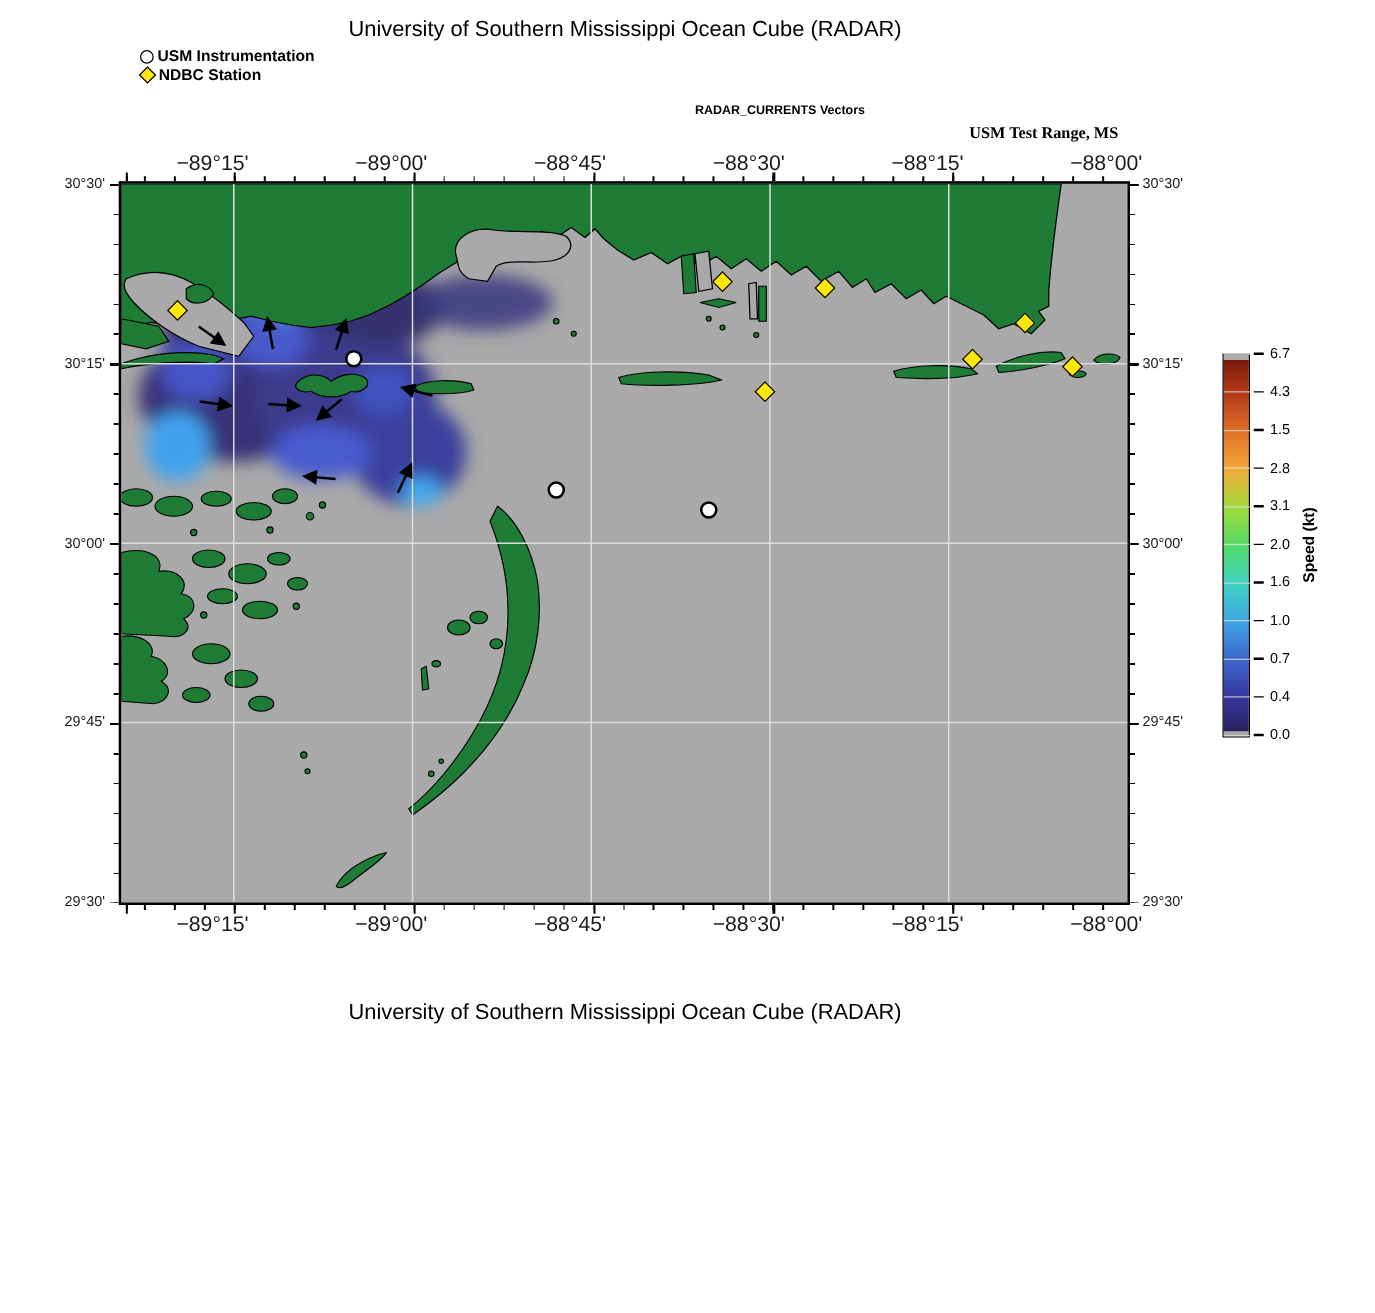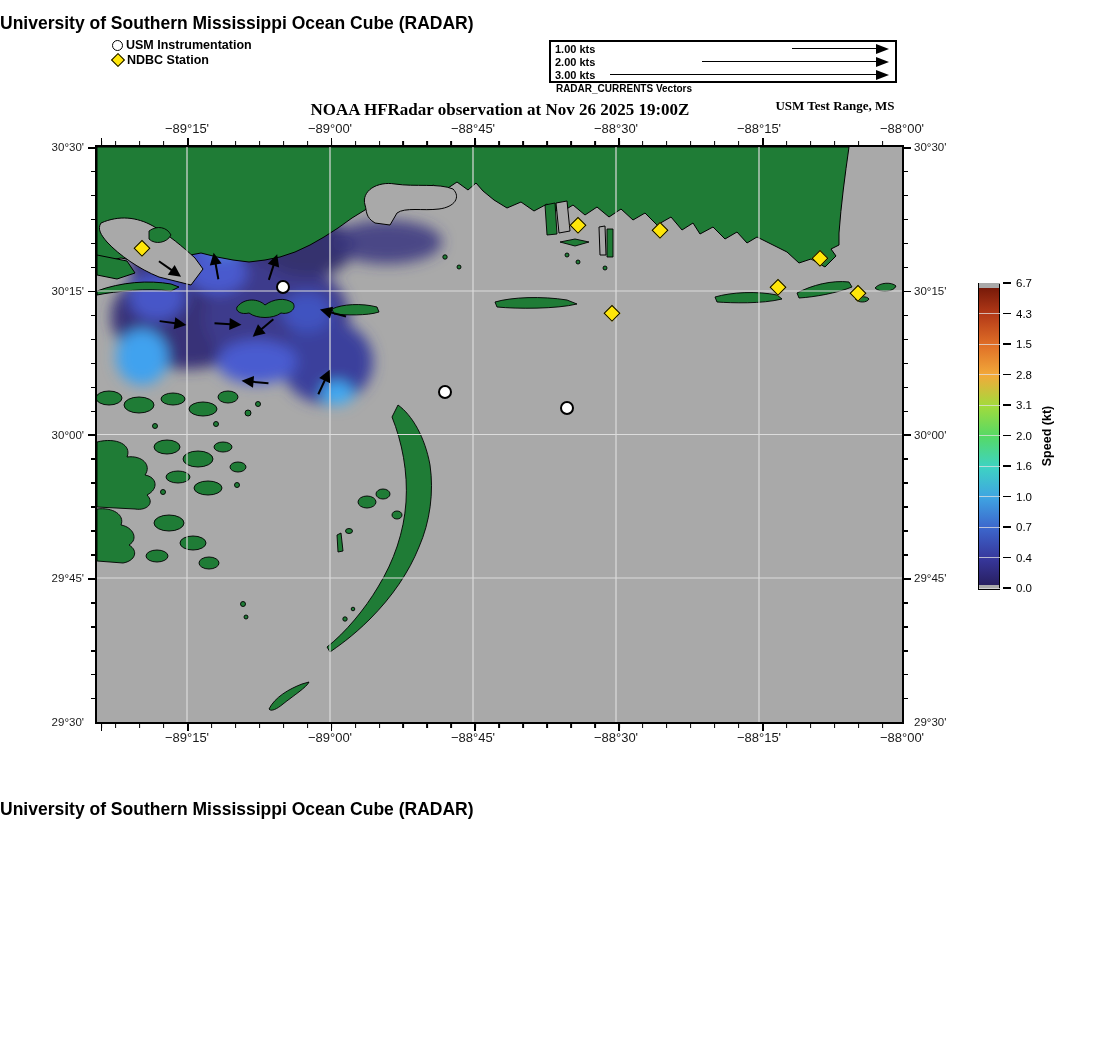--- a/index.html
+++ b/index.html
@@ -1,21 +1,21 @@
 <!DOCTYPE html>
 <html style="--land: #1f7c36; --water: #a9a9a9; --ndbc: #ffe609; --grid: #dcdcdc;"><head>
 <meta charset="utf-8">
 <style>
   html,body{margin:0;padding:0;background:#fff;}
   #stage{position:relative;width:1100px;height:1050px;background:#fff;overflow:hidden;
          font-family:"Liberation Sans",sans-serif;color:#000;}
   .abs{position:absolute;}
 
   
-  .title-band{left:0;width:1000px;font-weight:bold;font-size:17.5px;}
+  .title-band{left:0;width:1000px;text-align:center;font-weight:normal;font-size:17.5px;}
   #title-top{top:13px;}
   #title-bottom{top:799px;}
   #subtitle{top:100px;left:0;width:1000px;text-align:center;
             font-family:"Liberation Serif",serif;font-weight:bold;font-size:17px;}
   #range-label{top:98px;left:760px;width:150px;text-align:center;
                font-family:"Liberation Serif",serif;font-weight:bold;font-size:13px;}
 
   
   #legend{top:38px;left:112px;}
   .lg-row{display:flex;align-items:center;height:14px;margin-bottom:1px;}
@@ -43,21 +43,21 @@
   #ticks-top-minor {top:141px;height:4px;background:repeating-linear-gradient(to right,#000 0 1.4px,transparent 1.4px 23.958px);background-position-x:18.1px;}
   #ticks-top-major {top:138px;height:7px;background:repeating-linear-gradient(to right,#000 0 1.7px,transparent 1.7px 143.75px);background-position-x:90px;}
   #ticks-bot-minor {top:724px;height:4px;background:repeating-linear-gradient(to right,#000 0 1.4px,transparent 1.4px 23.958px);background-position-x:18.1px;}
   #ticks-bot-major {top:724px;height:7px;background:repeating-linear-gradient(to right,#000 0 1.7px,transparent 1.7px 143.75px);background-position-x:90px;}
   #ticks-left-minor {left:91px;width:4px;background:repeating-linear-gradient(to bottom,#000 0 1.4px,transparent 1.4px 23.958px);}
   #ticks-left-major {left:88px;width:7px;background:repeating-linear-gradient(to bottom,#000 0 1.7px,transparent 1.7px 143.75px);}
   #ticks-right-minor{left:904px;width:4px;background:repeating-linear-gradient(to bottom,#000 0 1.4px,transparent 1.4px 23.958px);}
   #ticks-right-major{left:904px;width:7px;background:repeating-linear-gradient(to bottom,#000 0 1.7px,transparent 1.7px 143.75px);}
 
   
-  .xlab-band{left:97px;width:805px;height:14px;font-size:13px;color:#1a1a1a;}
+  .xlab-band{left:80px;width:805px;height:14px;font-size:17px;color:#1a1a1a;}
   #xlabels-top{top:121px;}
   #xlabels-bottom{top:730px;}
   .xlab{position:absolute;left:calc(var(--x)*1px);transform:translateX(-50%);white-space:nowrap;}
   .ylab-band{top:147px;height:575px;font-size:11.5px;color:#1a1a1a;}
   #ylabels-left{left:0;width:86px;}
   #ylabels-right{left:912px;width:86px;}
   .ylab{position:absolute;top:calc(var(--y)*1px);transform:translateY(-50%);white-space:nowrap;text-align:center;}
   #ylabels-left .ylab{right:2px;}
   #ylabels-right .ylab{left:2px;}
 
@@ -85,58 +85,34 @@
   .cb-tick .cb-val{position:absolute;left:38px;top:0;transform:translateY(-50%);}
   #cb-label{left:1047px;top:436px;transform:translate(-50%,-50%) rotate(-90deg);
             font-weight:bold;font-size:12.5px;white-space:nowrap;}
 </style>
 </head>
 <body>
 
 <div id="stage">
 
   <div class="abs title-band" id="title-top">University of Southern Mississippi Ocean Cube (RADAR)</div>
-  <div class="abs" id="subtitle">NOAA HFRadar observation at Nov 26 2025 19:00Z</div>
   <div class="abs" id="range-label">USM Test Range, MS</div>
   <div class="abs title-band" id="title-bottom">University of Southern Mississippi Ocean Cube (RADAR)</div>
 
   <div class="abs" id="legend">
     <div class="lg-row circle">
         <span class="lg-marker"></span>
         <span class="lg-label">USM Instrumentation</span>
       </div>
       <div class="lg-row diamond">
         <span class="lg-marker"></span>
         <span class="lg-label">NDBC Station</span>
       </div>
   </div>
 
-  <div class="abs" id="vector-box">
-    <div class="v-row" style="--len: 84;">
-        <span class="v-label">1.00 kts</span>
-        <span class="v-arrow">
-          <span class="v-line"></span>
-          <span class="v-head"></span>
-        </span>
-      </div>
-      <div class="v-row" style="--len: 174;">
-        <span class="v-label">2.00 kts</span>
-        <span class="v-arrow">
-          <span class="v-line"></span>
-          <span class="v-head"></span>
-        </span>
-      </div>
-      <div class="v-row" style="--len: 266;">
-        <span class="v-label">3.00 kts</span>
-        <span class="v-arrow">
-          <span class="v-line"></span>
-          <span class="v-head"></span>
-        </span>
-      </div>
-  </div>
   <div class="abs" id="vector-caption">RADAR_CURRENTS Vectors</div>
 
   <div class="abs tickstrip ts-h" id="ticks-top-minor"></div>
   <div class="abs tickstrip ts-h" id="ticks-top-major"></div>
   <div class="abs tickstrip ts-h" id="ticks-bot-minor"></div>
   <div class="abs tickstrip ts-h" id="ticks-bot-major"></div>
   <div class="abs tickstrip ts-v" id="ticks-left-minor"></div>
   <div class="abs tickstrip ts-v" id="ticks-left-major"></div>
   <div class="abs tickstrip ts-v" id="ticks-right-minor"></div>
   <div class="abs tickstrip ts-v" id="ticks-right-major"></div>

